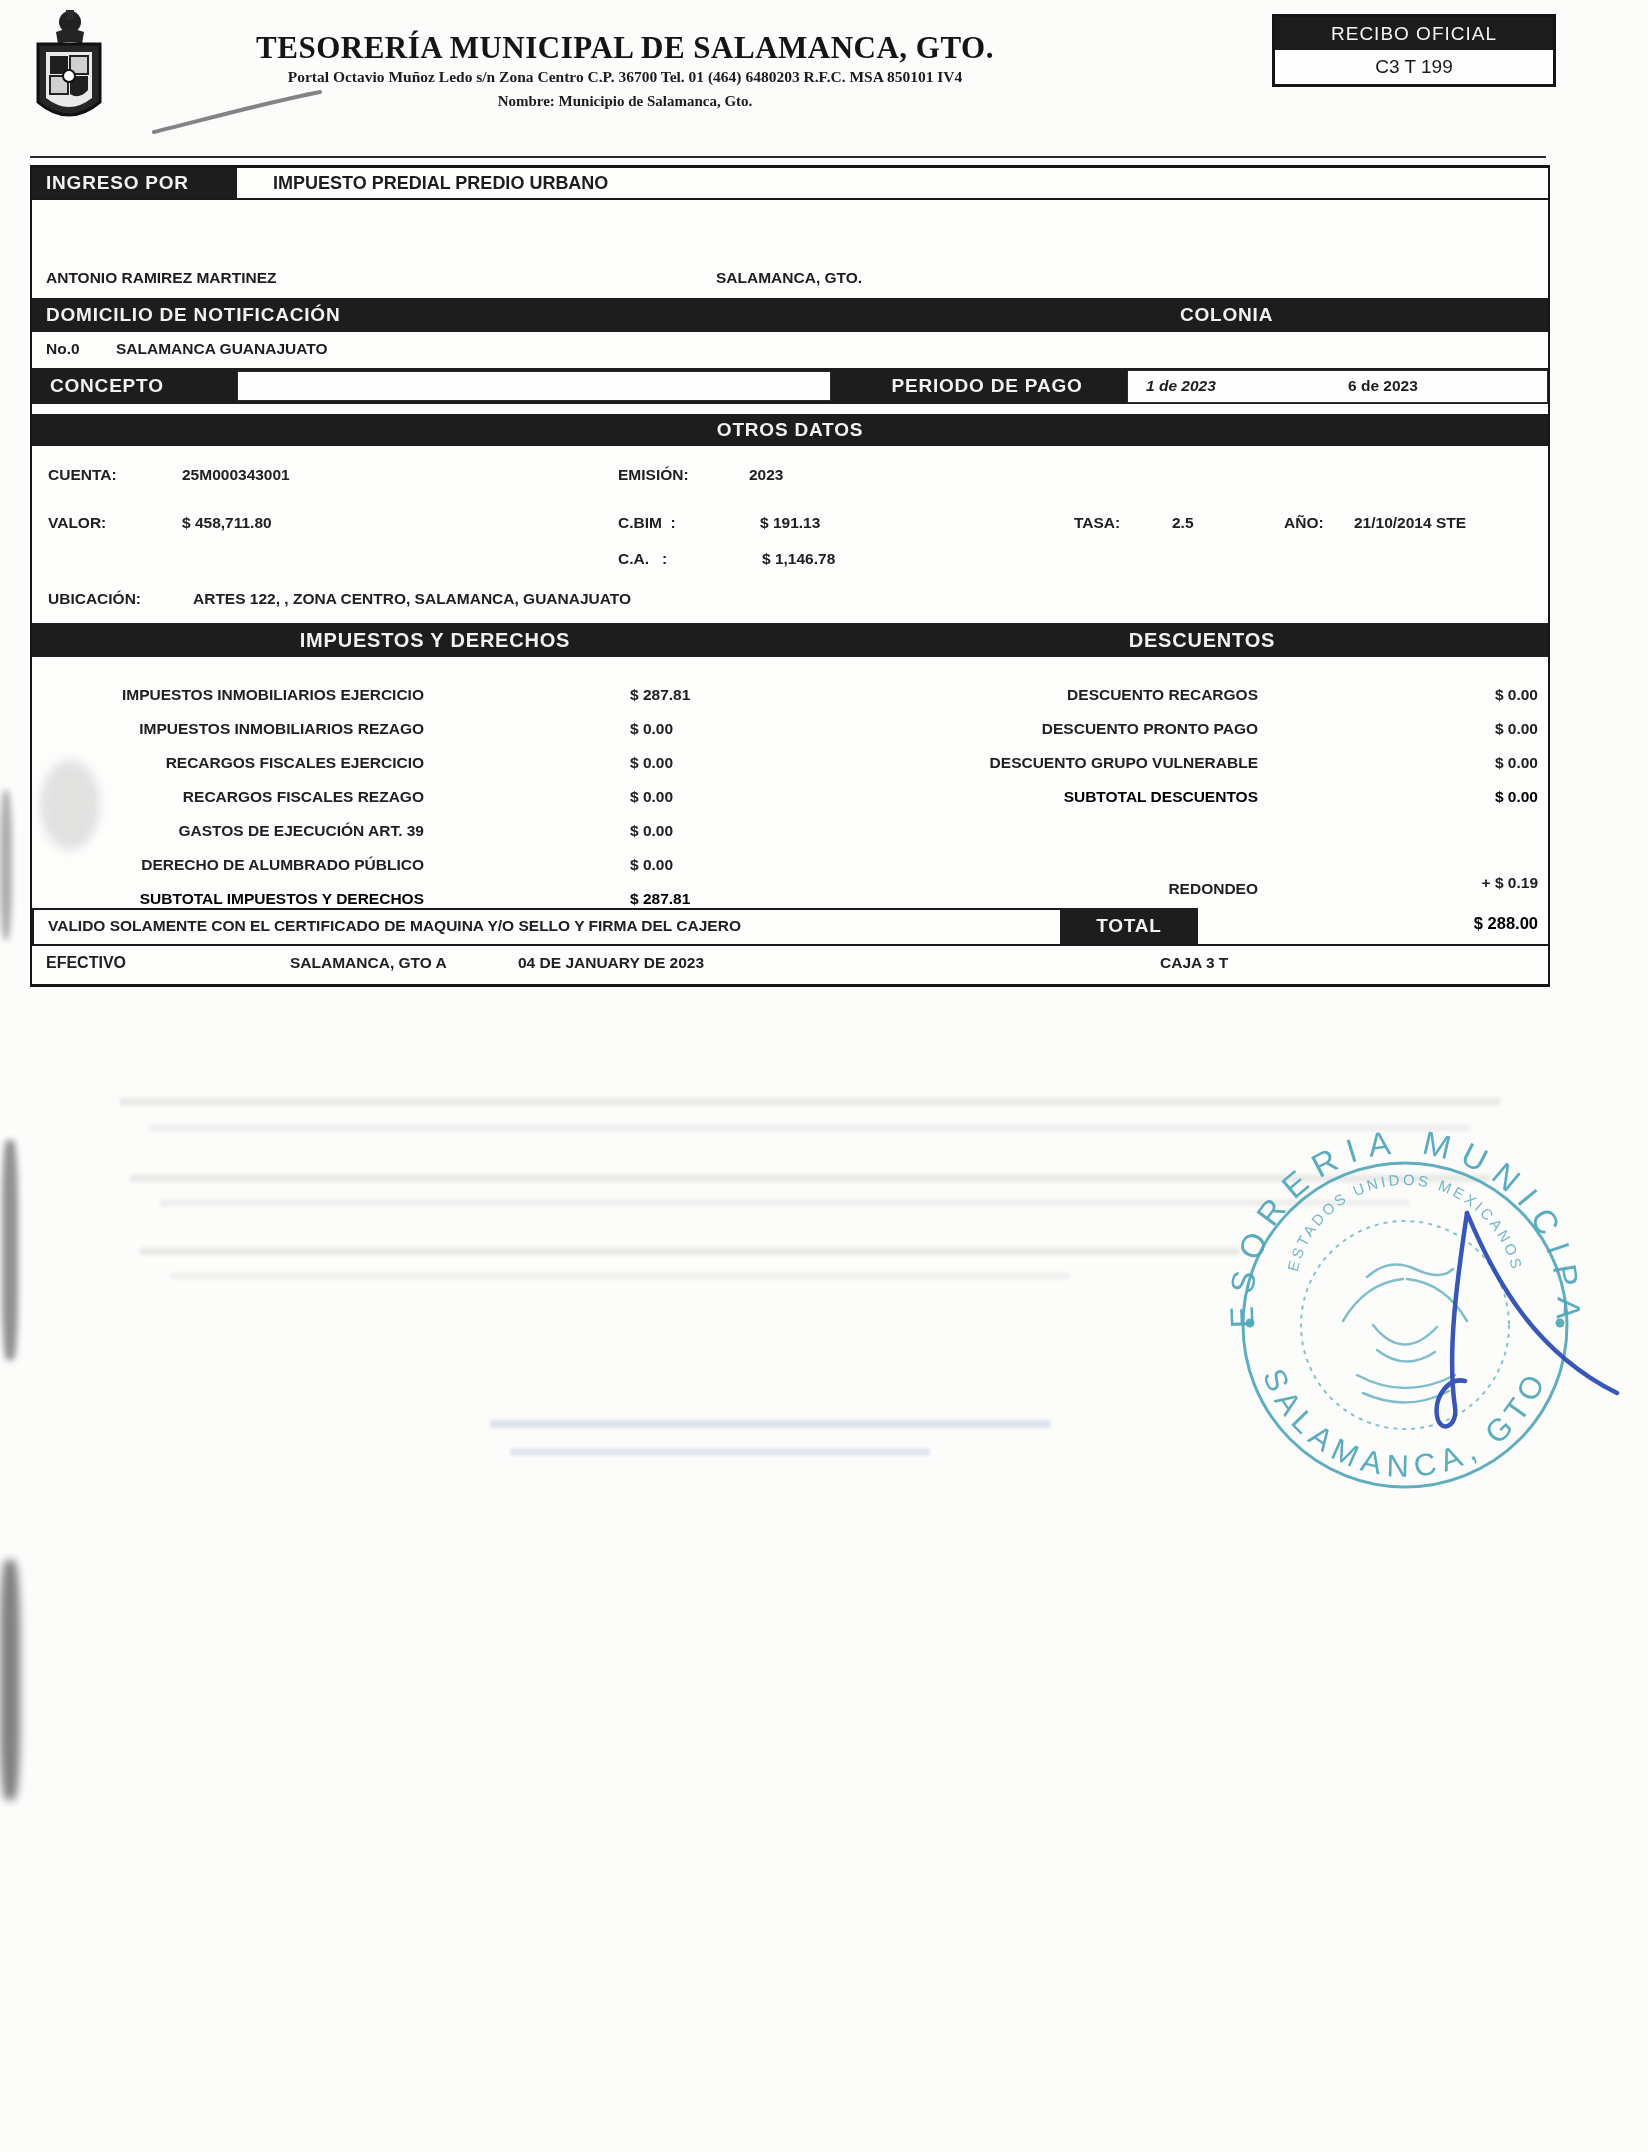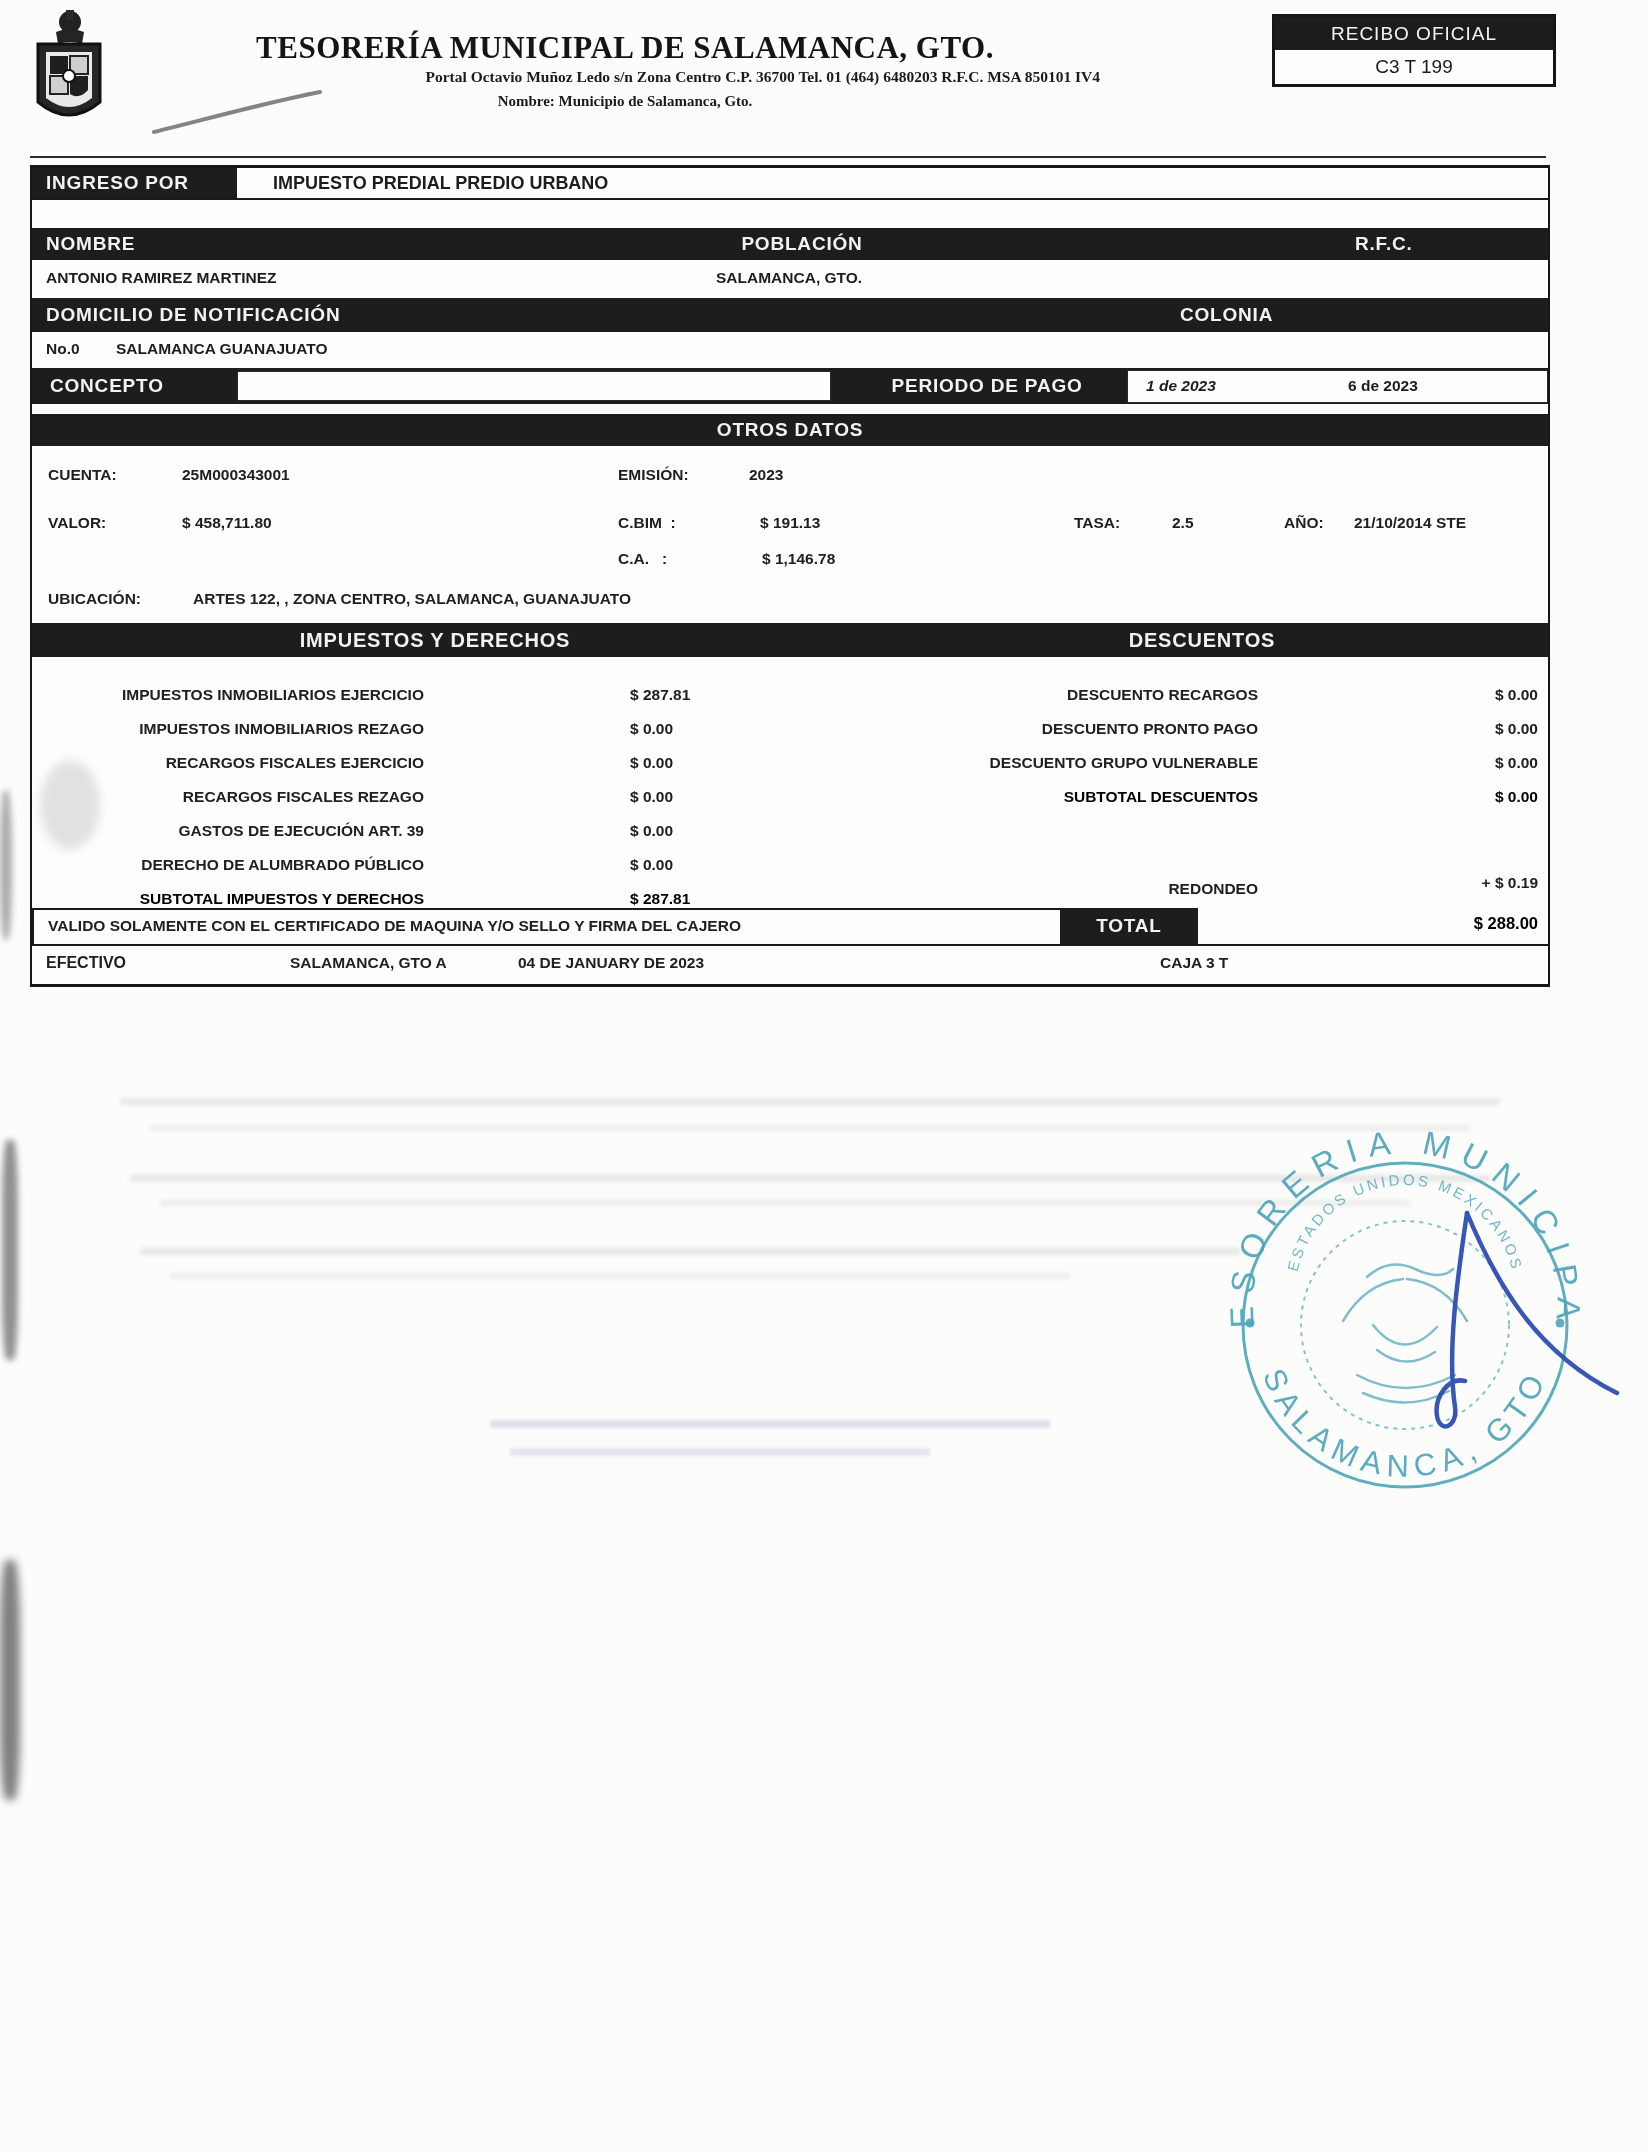--- a/index.html
+++ b/index.html
@@ -40,21 +40,21 @@
     <path d="M12 38 H74 V96 Q43 122 12 96 Z" fill="#262626" stroke="#111" stroke-width="3"></path>
     <path d="M20 46 H66 V92 Q43 110 20 92 Z" fill="#e9e9e9"></path>
     <rect x="24" y="50" width="18" height="18" fill="#1f1f1f"></rect>
     <rect x="44" y="50" width="18" height="18" fill="#cfcfcf" stroke="#222" stroke-width="2"></rect>
     <rect x="24" y="70" width="18" height="18" fill="#cfcfcf" stroke="#222" stroke-width="2"></rect>
     <path d="M44 70 h18 v14 q-9 10 -18 4 Z" fill="#1f1f1f"></path>
     <circle cx="43" cy="70" r="6" fill="#fff" stroke="#111" stroke-width="2"></circle>
   </svg>
 
   <div class="abs doc-title" style="left:150px;top:30px;width:950px;">TESORERÍA MUNICIPAL DE SALAMANCA, GTO.</div>
-  <div class="abs doc-sub" style="left:150px;top:68px;width:950px;text-align:right;">Portal Octavio Muñoz Ledo s/n Zona Centro C.P. 36700 Tel. 01 (464) 6480203 R.F.C. MSA 850101 IV4</div>
+  <div class="abs doc-sub" style="left:150px;top:68px;width:950px;">Portal Octavio Muñoz Ledo s/n Zona Centro C.P. 36700 Tel. 01 (464) 6480203 R.F.C. MSA 850101 IV4</div>
   <div class="abs doc-sub2" style="left:150px;top:93px;width:950px;">Nombre: Municipio de Salamanca, Gto.</div>
 
   <svg class="abs" style="left:148px;top:86px;" width="180" height="52">
     <path d="M6 46 C 55 34, 120 16, 172 6" stroke="#6f6f6f" stroke-width="4" fill="none" stroke-linecap="round" opacity="0.85"></path>
   </svg>
 
   <div class="abs recibo-box" style="left:1272px;top:14px;">
     <div class="recibo-head">RECIBO OFICIAL</div>
     <div class="recibo-num">C3 T 199</div>
   </div>
@@ -64,25 +64,20 @@
   <div class="doc">
 
     <div class="row" style="top:0;height:30px;border-bottom:2px solid #1a1a1a;">
       <div class="abs bar" style="left:0;top:0;width:205px;height:30px;">
         <span class="lbl" style="left:14px;top:4px;">INGRESO POR</span>
       </div>
       <span class="val" style="left:241px;top:5px;font-size:18px;">IMPUESTO PREDIAL PREDIO URBANO</span>
     </div>
 
 
-    <div class="row bar" style="top:60px;height:32px;">
-      <span class="lbl" style="left:14px;top:5px;">NOMBRE</span>
-      <span class="lbl" style="left:560px;top:5px;width:420px;text-align:center;">POBLACIÓN</span>
-      <span class="lbl" style="left:1323px;top:5px;">R.F.C.</span>
-    </div>
 
     <div class="row" style="top:92px;height:38px;">
       <span class="val" style="left:14px;top:9px;">ANTONIO RAMIREZ MARTINEZ</span>
       <span class="val" style="left:684px;top:9px;">SALAMANCA, GTO.</span>
     </div>
 
     <div class="row bar" style="top:130px;height:34px;">
       <span class="lbl" style="left:14px;top:6px;">DOMICILIO DE NOTIFICACIÓN</span>
       <span class="lbl" style="left:1148px;top:6px;">COLONIA</span>
     </div>

